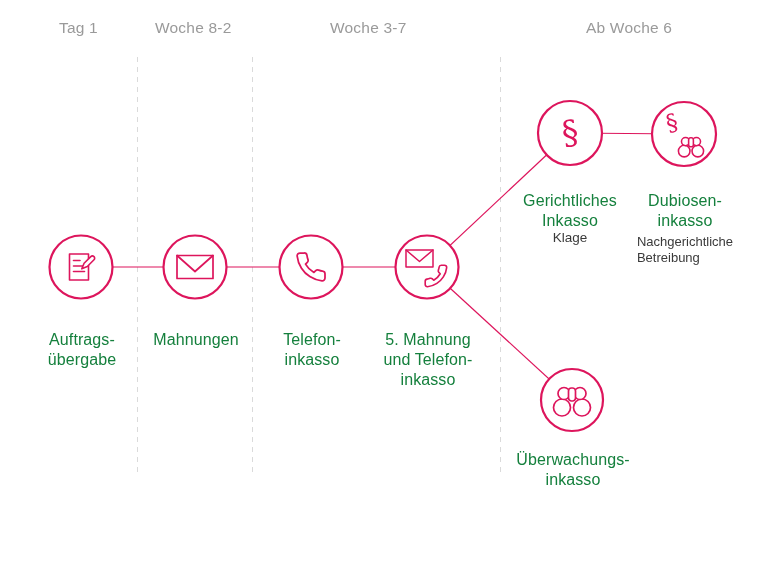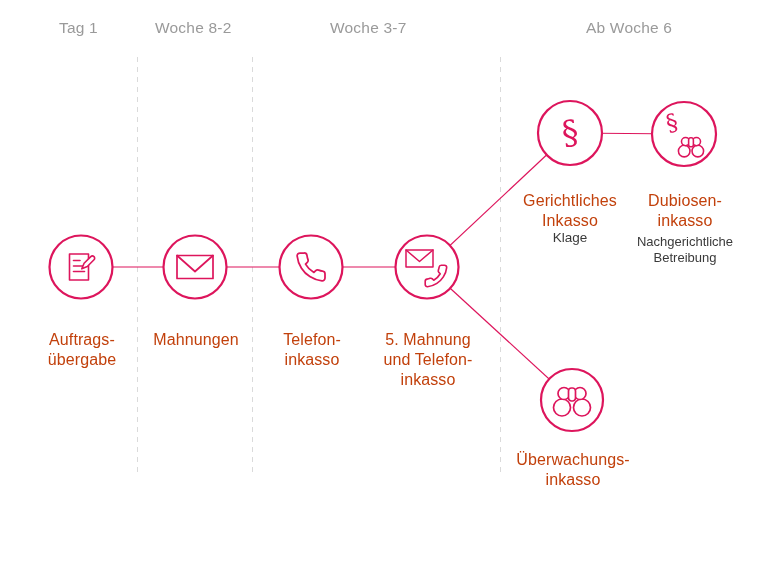--- a/index.html
+++ b/index.html
@@ -13,25 +13,25 @@
   .canvas svg{position:absolute;left:0;top:0;}
   .timeline-header{
     position:absolute;top:19px;
     font-size:15.5px;letter-spacing:.2px;
     color:#9a9a9a;white-space:nowrap;
   }
   .hdr-1{left:59px}.hdr-2{left:155px}.hdr-3{left:330px}.hdr-4{left:586px}
   .node-label{
     position:absolute;transform:translateX(-50%);
     text-align:center;font-size:16px;line-height:20px;
-    color:#c2410c;white-space:pre-line;letter-spacing:.1px;
+    color:#15803d;white-space:pre-line;letter-spacing:.1px;
   }
   .node-sublabel{
     position:absolute;transform:translateX(-50%);
-    text-align:center;color:#3a3a3a;white-space:pre-line;
+    text-align:left;color:#3a3a3a;white-space:pre-line;
   }
   .lbl-1{left:82px;top:330px}
   .lbl-2{left:196px;top:330px}
   .lbl-3{left:312px;top:330px}
   .lbl-4{left:428px;top:330px}
   .lbl-5{left:570px;top:191px}
   .lbl-6{left:685px;top:191px}
   .lbl-7{left:573px;top:450px}
   .sub-5{left:570px;top:229px;font-size:13.5px;line-height:17px}
   .sub-6{left:685px;top:234px;font-size:13px;line-height:16px}

